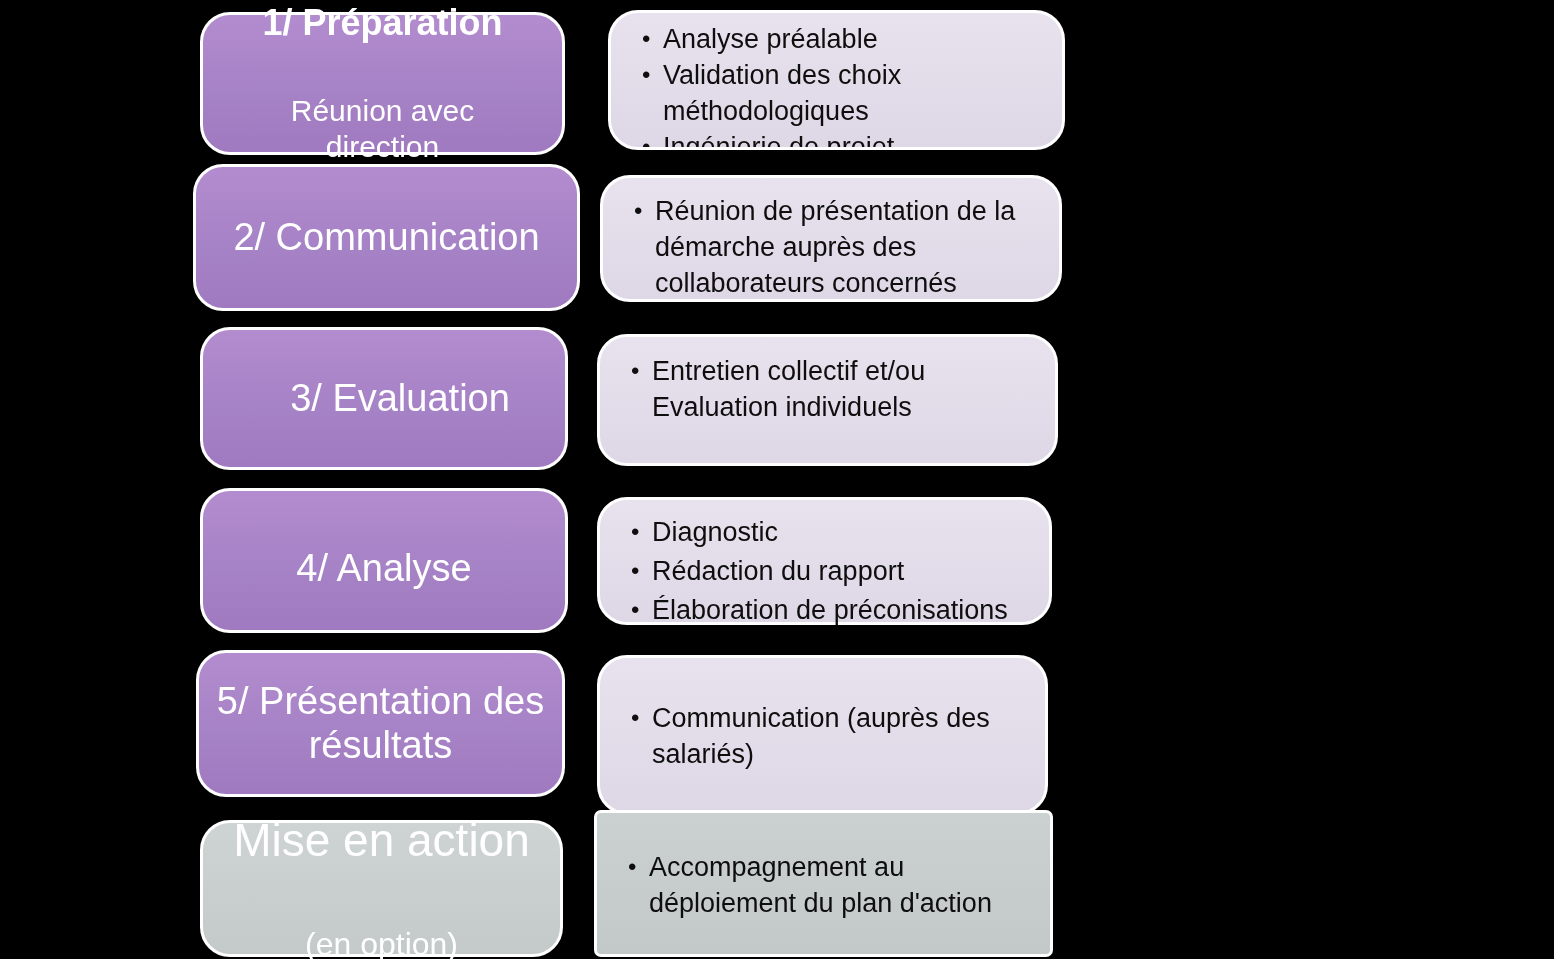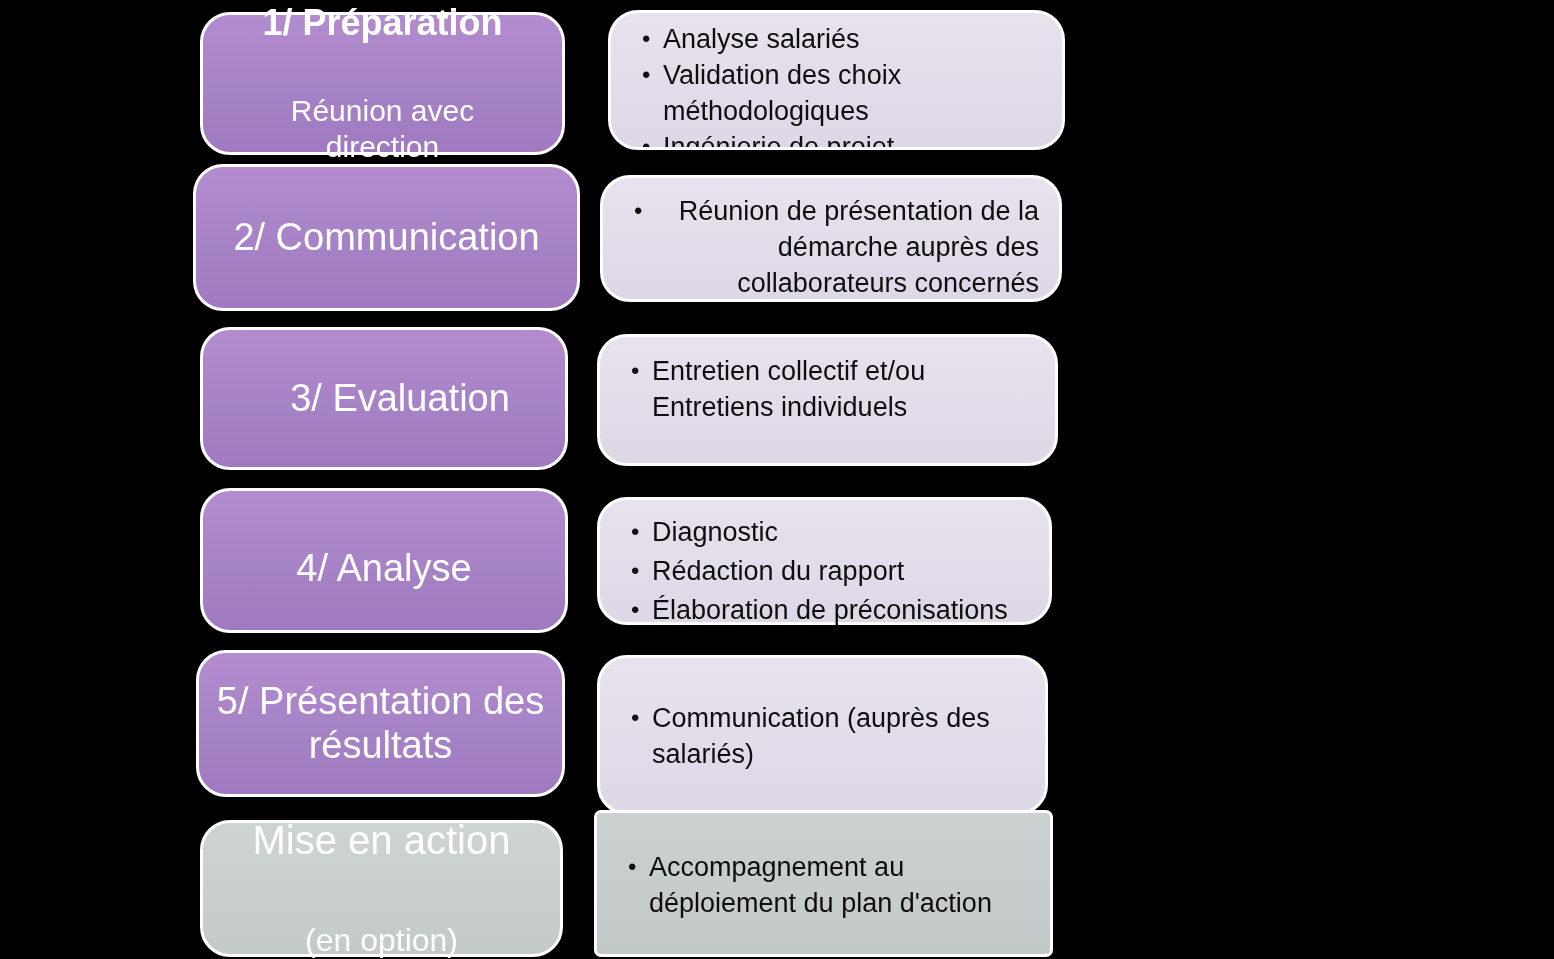--- a/index.html
+++ b/index.html
@@ -16,30 +16,30 @@
   .step.optional{background:linear-gradient(180deg,#ced4d3 0%,#c3cac9 100%);}
   .detail{
     background:linear-gradient(180deg,#e8e2ee 0%,#ded7e6 100%);
     color:#0e0e0e;padding:12px 20px 10px 26px;
   }
   .detail.optional{background:linear-gradient(180deg,#cbd1d0 0%,#c2c9c8 100%);}
   .step-title{font-size:38px;font-weight:400;line-height:1.15;}
   .step-subtitle{font-size:30px;font-weight:400;line-height:1.2;max-width:260px;margin-top:14px;}
   .r1 .step-title{font-size:36px;font-weight:700;}
   .r5 .step-title{max-width:330px;}
-  .r6 .step-title{font-size:40px;}
+  .r6 .step-title{font-size:46px;}
   .r6 .step-subtitle{font-size:32px;max-width:none;margin-top:22px;}
   .bullets{list-style:none;margin:0;padding:0;}
   .bullets li{font-size:27px;line-height:36px;padding-left:26px;position:relative;}
   .bullets li::before{content:"•";position:absolute;left:5px;top:0;font-size:24px;}
   
   .r1{left:200px;top:12px;width:365px;height:143px;}
   .d1{left:608px;top:10px;width:457px;height:140px;overflow:hidden;padding-top:8px;}
   .r2{left:193px;top:164px;width:387px;height:147px;}
-  .d2{left:600px;top:175px;width:462px;height:127px;padding-top:15px;text-align:right;}
+  .d2{left:600px;top:175px;width:462px;height:127px;padding-top:15px;}
   .r3{left:200px;top:327px;width:368px;height:143px;padding-left:32px;}
   .d3{left:597px;top:334px;width:461px;height:132px;padding-top:16px;}
   .r4{left:200px;top:488px;width:368px;height:145px;padding-top:17px;}
   .d4{left:597px;top:497px;width:455px;height:128px;padding-top:14px;}
   .d4 li{margin-bottom:3px;}
   .r5{left:196px;top:650px;width:369px;height:147px;}
   .d5{left:597px;top:655px;width:451px;height:160px;display:flex;flex-direction:column;justify-content:center;}
   .r6{left:200px;top:820px;width:363px;height:137px;}
   .d6{left:594px;top:810px;width:459px;height:147px;display:flex;flex-direction:column;justify-content:center;border-radius:7px;}
   .d6 li{max-width:372px;}
@@ -48,41 +48,41 @@
 <body>
 
 <div class="canvas">
 
   <div class="box step r1">
     <div class="step-title">1/ Préparation</div>
     <div class="step-subtitle">Réunion avec direction</div>
   </div>
   <div class="box detail d1">
     <ul class="bullets">
-      <li>Analyse salariés</li>
+      <li>Analyse préalable</li>
       <li>Validation des choix méthodologiques</li>
       <li>Ingénierie de projet</li>
     </ul>
   </div>
 
   <div class="box step r2">
     <div class="step-title">2/ Communication</div>
   </div>
   <div class="box detail d2">
     <ul class="bullets">
       <li>Réunion de présentation de la démarche auprès des collaborateurs concernés</li>
     </ul>
   </div>
 
   <div class="box step r3">
     <div class="step-title">3/ Evaluation</div>
   </div>
   <div class="box detail d3">
     <ul class="bullets">
-      <li>Entretien collectif et/ou Entretiens individuels</li>
+      <li>Entretien collectif et/ou Evaluation individuels</li>
     </ul>
   </div>
 
   <div class="box step r4">
     <div class="step-title">4/ Analyse</div>
   </div>
   <div class="box detail d4">
     <ul class="bullets">
       <li>Diagnostic</li>
       <li>Rédaction du rapport</li>

